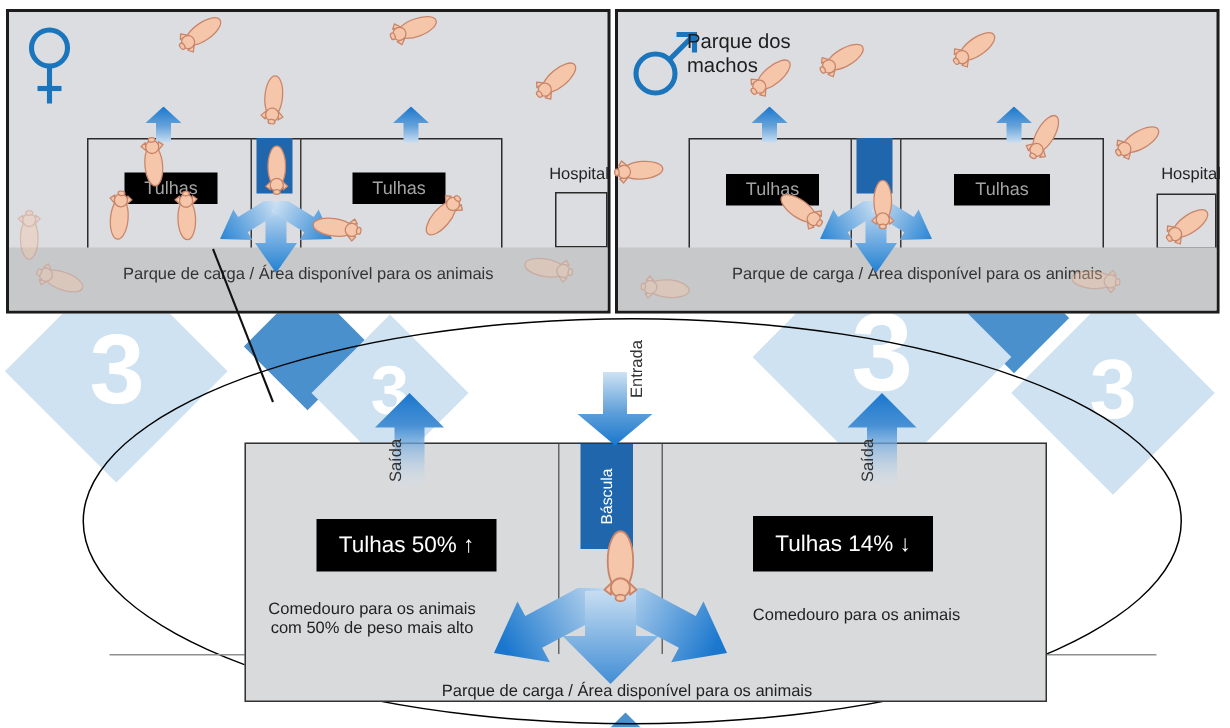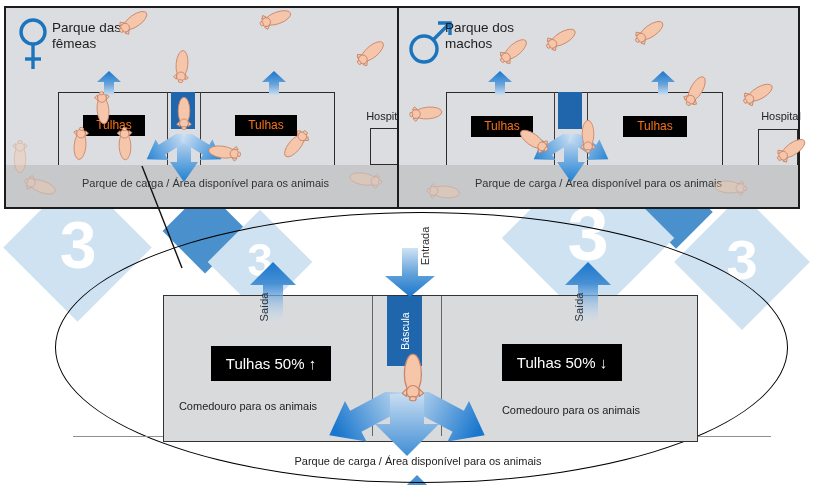--- a/index.html
+++ b/index.html
@@ -13,32 +13,32 @@
   .wm-digit{position:absolute;z-index:1;color:#fff;font-weight:bold;
             transform:translate(-50%,-54%);line-height:1;}
   
   .panel{position:absolute;top:6px;width:403px;height:203px;background:#dcdde0;
          border:2px solid #1c1c1c;box-sizing:border-box;z-index:2;}
   .panel-title{position:absolute;left:46px;top:12px;width:96px;font-size:13.5px;
                line-height:1.2;color:#1d1d1d;}
   .pen{position:absolute;border:1.5px solid #2b2b2b;box-sizing:border-box;}
   .vline{position:absolute;width:1.3px;background:#3a3a3a;}
   .scalebar{position:absolute;background:#1f66ac;}
-  .binbox{position:absolute;background:#000;color:#f97316;text-align:center;
+  .binbox{position:absolute;background:#000;color:#a3a3a3;text-align:center;
           font-size:12px;}
   .hosp-label{position:absolute;font-size:11px;color:#222;text-align:center;}
   .hosp-box{position:absolute;border:1.4px solid #2b2b2b;box-sizing:border-box;}
   .strip{position:absolute;left:0;right:0;bottom:0;height:42px;background:#c7c8ca;}
   .strip-text{padding-top:12px;text-align:center;font-size:11px;color:#333;}
   
   .ellipse{position:absolute;left:55px;top:212px;width:733px;height:271px;
            border:1.6px solid #000;border-radius:50%;box-sizing:border-box;z-index:2;}
   .floor{position:absolute;left:73px;top:436px;width:698px;height:1.3px;
          background:#909090;z-index:3;}
-  .detail-rect{position:absolute;left:163px;top:295px;width:535px;height:147px;
+  .detail-rect{position:absolute;left:163px;top:295px;width:535px;height:173px;
                background:#d9dadc;border:1.5px solid #333;box-sizing:border-box;z-index:4;}
   .detail-rect .vline{background:#666;width:1px;}
   .dbinbox{position:absolute;background:#000;color:#fff;text-align:center;
            font-size:15px;}
   .feeder{position:absolute;font-size:11px;line-height:13px;color:#222;text-align:center;}
   .vwrap{position:absolute;z-index:5;}
   .vwrap>span{position:absolute;left:50%;top:50%;white-space:nowrap;font-size:11px;color:#333;
               transform:translate(-50%,-50%) rotate(-90deg);}
   .vwrap.onblue>span{color:#fff;font-size:10.5px;}
   .bottom-label{position:absolute;left:208px;top:455px;width:420px;text-align:center;
@@ -93,21 +93,20 @@
   <span class="wm-digit" style="left:742px;top:262px;font-size:56px;">3</span>
 
   <section class="panel" style="left:4px;">
     <svg class="abs" style="left:8px;top:8px;" width="40" height="60" viewBox="0 0 40 60">
       <g stroke="#1b75bc" stroke-width="3.4" fill="none">
         <circle cx="19" cy="16" r="12"></circle>
         <line x1="19" y1="28" x2="19" y2="53"></line>
         <line x1="11" y1="43" x2="27" y2="43"></line>
       </g>
     </svg>
-    <div class="panel-title">Parque das fêmeas</div>
 
     <div class="pen" style="left:52px;top:84px;width:277px;height:75px;"></div>
     <div class="vline" style="left:161px;top:84px;height:75px;"></div>
     <div class="vline" style="left:194px;top:84px;height:75px;"></div>
     <div class="scalebar" style="left:165px;top:84px;width:24px;height:37px;"></div>
 
     <div class="binbox" style="left:77px;top:107px;width:62px;height:21px;line-height:21px;">Tulhas</div>
     <div class="binbox" style="left:229px;top:107px;width:62px;height:21px;line-height:21px;">Tulhas</div>
 
     <div class="hosp-label" style="left:354px;top:102px;width:52px;">Hospital</div>
@@ -129,21 +128,21 @@
         <g transform="rotate(58)">
             <path d="M-6,0 H6 V26 H12 L0,44 L-12,26 H-6 Z" fill="url(#gTriS)"></path>
           </g>
         <g transform="rotate(-58)">
             <path d="M-6,0 H6 V26 H12 L0,44 L-12,26 H-6 Z" fill="url(#gTriS)"></path>
           </g>
       </g>
     </svg>
   </section>
 
-  <section class="panel" style="left:397px;">
+  <section class="panel" style="left:410px;">
     <svg class="abs" style="left:6px;top:10px;" width="52" height="52" viewBox="0 0 52 52">
       <g stroke="#1b75bc" stroke-width="3.4" fill="none">
         <circle cx="19" cy="31" r="13"></circle>
         <line x1="28.5" y1="21.5" x2="44" y2="6"></line>
         <polyline points="33,5 45,5 45,17"></polyline>
       </g>
     </svg>
     <div class="panel-title">Parque dos machos</div>
 
     <div class="pen" style="left:47px;top:84px;width:277px;height:75px;"></div>
@@ -188,23 +187,24 @@
 
   <section class="detail-rect">
     <div class="vline" style="left:208px;top:0;height:140px;"></div>
     <div class="vline" style="left:277px;top:0;height:140px;"></div>
     <div class="scalebar" style="left:223px;top:0;width:35px;height:70px;">
       <div class="vwrap onblue" style="left:0;top:0;width:35px;height:70px;">
         <span>Báscula</span>
       </div>
     </div>
     <div class="dbinbox" style="left:47px;top:50px;width:120px;height:35px;line-height:35px;">Tulhas 50% ↑</div>
-    <div class="dbinbox" style="left:338px;top:48px;width:120px;height:37px;line-height:37px;">Tulhas 50% ↓</div>
+    <div class="dbinbox" style="left:338px;top:48px;width:120px;height:37px;line-height:37px;">Tulhas 14% ↓</div>
     <div class="feeder" style="left:4px;top:104px;width:160px;">
       <span>Comedouro para os animais</span><br>
+      <span>com 50% de peso mais alto</span>
     </div>
     <div class="feeder" style="left:327px;top:108px;width:160px;">
       <span>Comedouro para os animais</span><br>
     </div>
   </section>
 
   <svg class="arrow-svg" style="left:384px;top:248px;" width="52" height="50" viewBox="0 0 52 50">
     <path d="M18,0 H34 V28 H51 L26,49 L1,28 H18 Z" fill="url(#gDownE)"></path>
   </svg>
   <div class="vwrap" style="left:418px;top:221px;width:14px;height:50px;">

